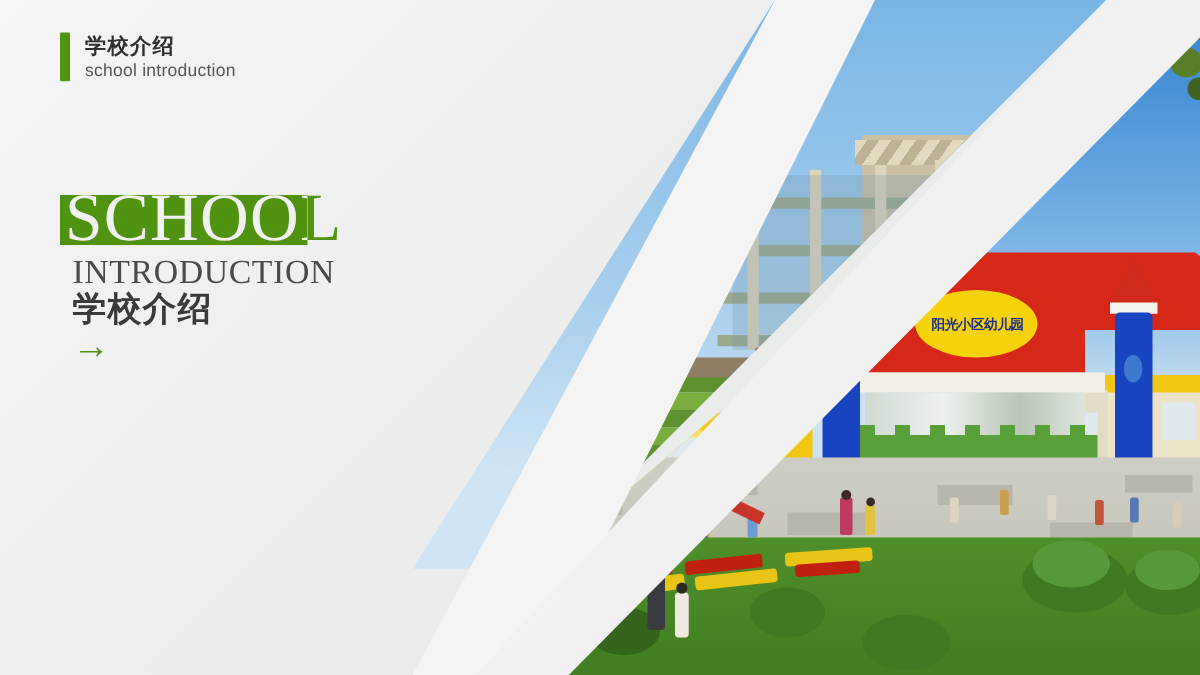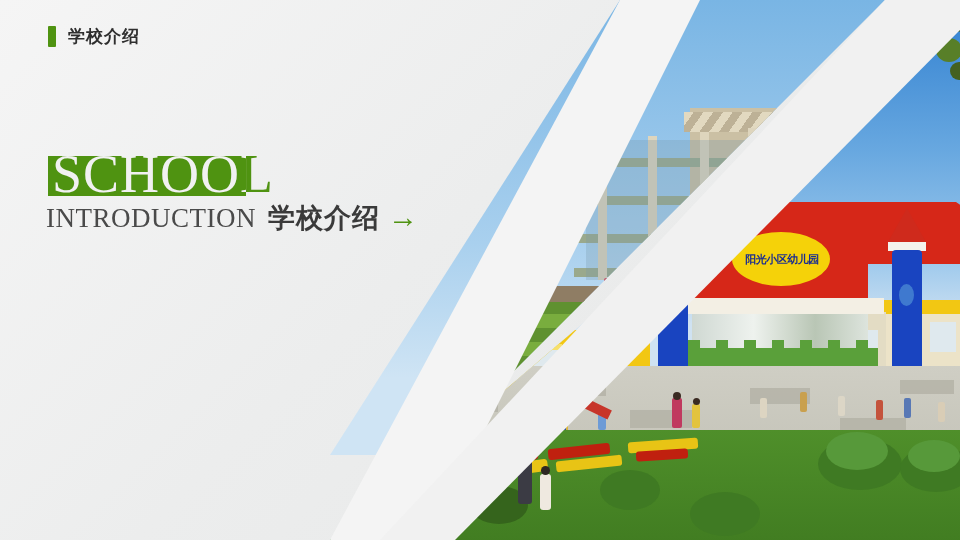--- a/index.html
+++ b/index.html
@@ -36,21 +36,21 @@
   #school-knock{
     position:absolute;left:6px;top:-4px;width:194px;height:48px;
     overflow:hidden;
   }
   #school-knock span{
     position:absolute;left:0;top:0;
     font-family:"Liberation Serif","DejaVu Serif",serif;
     font-size:54px;letter-spacing:1px;line-height:52px;
     color:#f1f1f1;white-space:nowrap;
   }
-  #subtitle-row{display:flex;align-items:baseline;margin-top:2px;}
+  #subtitle-row{display:flex;align-items:baseline;margin-top:2px;flex-direction:column;}
   #intro-word{
     font-family:"Liberation Serif","DejaVu Serif",serif;
     font-size:27px;color:#4a4a4a;letter-spacing:.5px;line-height:30px;
   }
   #subtitle-cn{
     font-size:27px;font-weight:bold;color:#3a3a3a;
     margin-left:12px;letter-spacing:1px;line-height:30px;
   }
   #arrow-icon{
     margin-left:8px;color:#4f9311;font-size:30px;font-weight:bold;line-height:30px;
@@ -290,20 +290,21 @@
     </div>
 
     <div id="diag-gap"></div>
     <div id="diag-edge"></div>
   </div>
 
   <div id="header">
     <div id="header-bar"></div>
     <div id="header-text">
       <div id="header-cn">学校介绍</div>
+      <div id="header-en">school introduction</div>
     </div>
   </div>
 
   <div id="title-block">
     <div id="school-wrap">
       <div id="green-slab"></div>
       <div id="school-word">SCHOOL</div>
       <div id="school-knock">
         <span>SCHOOL</span>
       </div>

